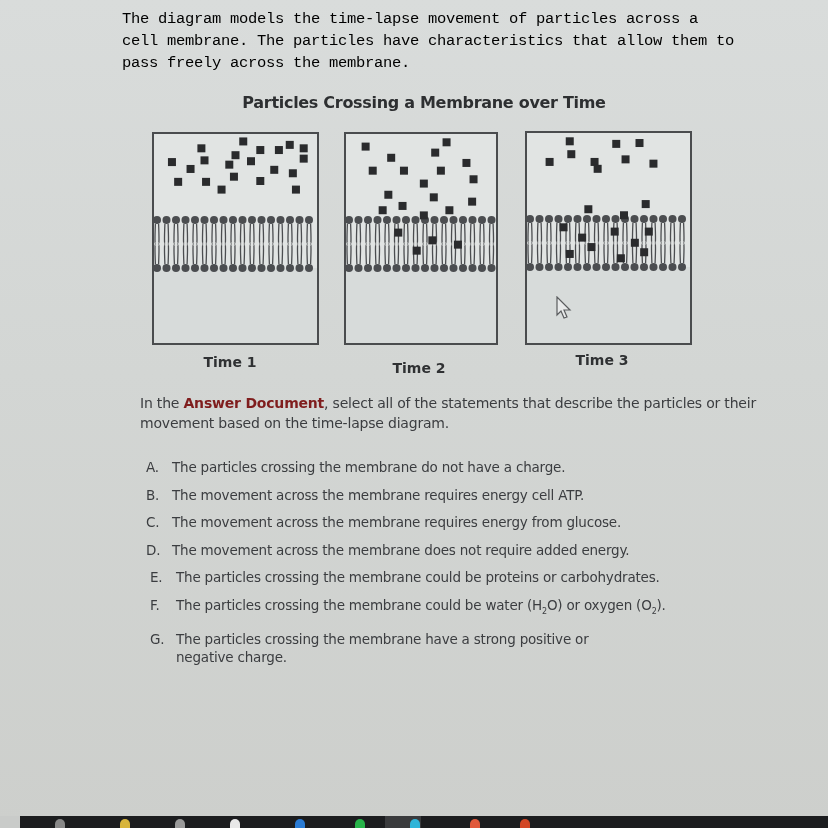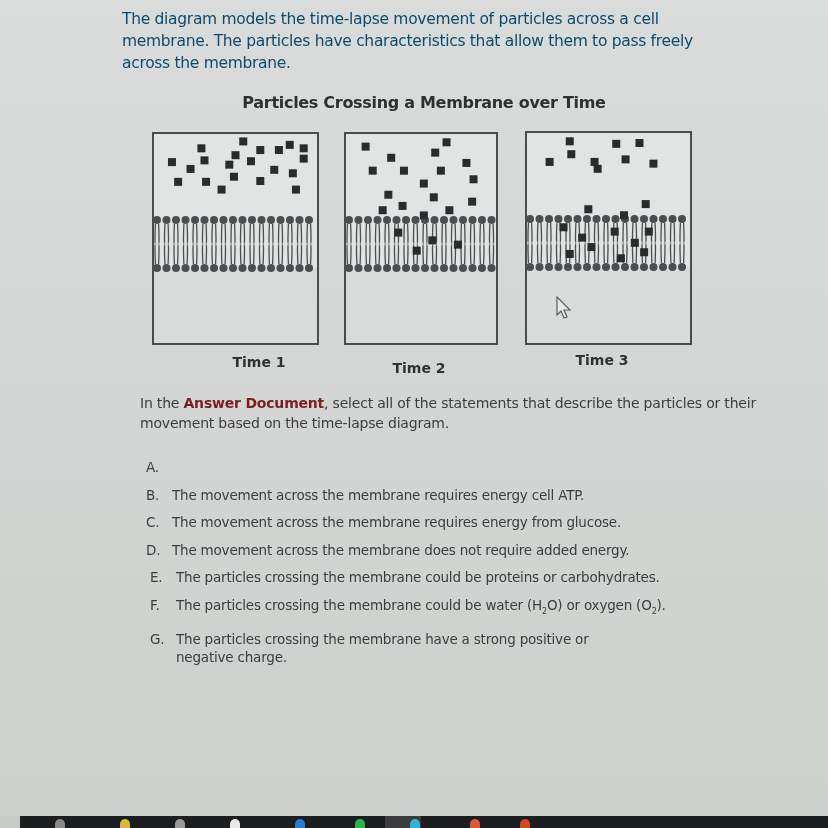--- a/index.html
+++ b/index.html
@@ -4,21 +4,21 @@
 <style>
   html, body { margin: 0; padding: 0; }
   body {
     width: 828px; height: 828px; overflow: hidden; position: relative;
     background: linear-gradient(180deg, #d9dcdb 0%, #d3d6d4 45%, #cdcfcc 100%);
     font-family: "DejaVu Sans", "Liberation Sans", sans-serif;
     color: #3a3c3e;
   }
   .intro {
     position: absolute; left: 122px; top: 8px; width: 620px;
-    font-size: 15.5px; line-height: 22px; color: #0c4a6e; letter-spacing: -0.3px;
+    font-size: 15.5px; line-height: 22px; color: #000000; letter-spacing: -0.3px; font-family: Liberation Mono, monospace;
   }
   .diagram-title {
     position: absolute; left: 0; width: 828px; top: 93px; text-align: center;
     font-size: 16px; font-weight: bold; color: #2d2f31; letter-spacing: -0.3px;
     padding-left: 20px; box-sizing: border-box;
   }
   .panel {
     position: absolute; border: 2px solid #4a4c4e; box-sizing: border-box;
     background: #e1e4e3; overflow: hidden;
   }
@@ -432,35 +432,36 @@
       <rect x="117.8" y="94.60000000000001" width="8" height="8" fill="#2a2b2d"></rect>
       <rect x="51.150000000000006" y="100.61999999999999" width="8" height="8" fill="#2a2b2d"></rect>
       <rect x="103.85000000000001" y="105.78" width="8" height="8" fill="#2a2b2d"></rect>
       <rect x="60.45" y="110.08" width="8" height="8" fill="#2a2b2d"></rect>
       <rect x="113.14999999999999" y="115.24000000000001" width="8" height="8" fill="#2a2b2d"></rect>
       <rect x="38.75" y="116.96000000000001" width="8" height="8" fill="#2a2b2d"></rect>
       <rect x="89.89999999999999" y="121.25999999999999" width="8" height="8" fill="#2a2b2d"></rect>
     </svg>
   </div>
 
-<div class="panel-label" style="left:199px;top:354px;">Time 1</div>
+<div class="panel-label" style="left:170px;top:354px;">Time 1</div>
 <div class="panel-label" style="left:359px;top:354px;margin-top:6px;">Time 2</div>
 <div class="panel-label" style="left:542px;top:352px;">Time 3</div>
 
 <svg style="position:absolute;left:556px;top:296px;" width="16" height="24" viewBox="0 0 16 24">
   <path d="M1 1 L1 19 L5 15 L8 22 L11 21 L8 14 L14 14 Z" fill="#e8eaea" stroke="#5a5c5e" stroke-width="1.2"></path>
 </svg>
 
 <div class="prompt">
   <span>In the </span><b>Answer Document</b><span>, select all of the statements that describe the particles or their movement based on the time-lapse diagram.</span>
 </div>
 
 <div class="options">
   <div class="option">
       <span class="letter">A.</span>
+      <span>The particles crossing the membrane do not have a charge.</span>
     </div>
   <div class="option">
       <span class="letter">B.</span>
       <span>The movement across the membrane requires energy cell ATP.</span>
     </div>
   <div class="option">
       <span class="letter">C.</span>
       <span>The movement across the membrane requires energy from glucose.</span>
     </div>
   <div class="option">

